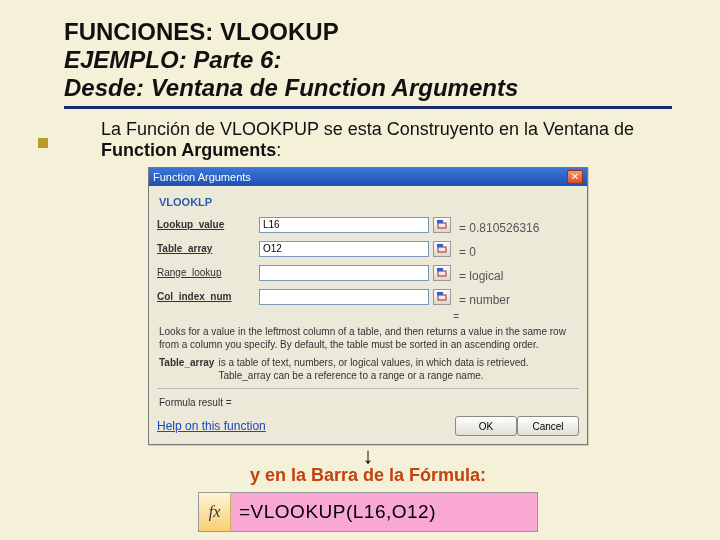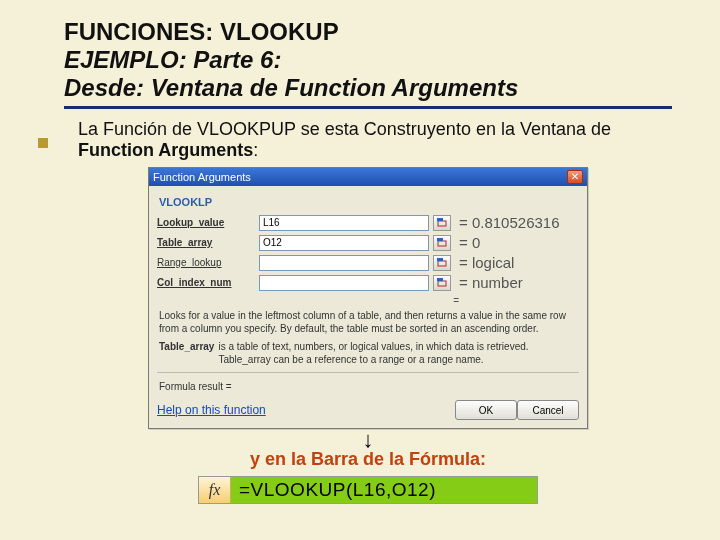--- a/index.html
+++ b/index.html
@@ -19,21 +19,21 @@
     padding-bottom: 4px;
     margin-bottom: 10px;
   }
   .title1 { font-size: 24px; font-weight: bold; color: #111; }
   .title2 { font-size: 24px; font-style: italic; font-weight: bold; color: #111; }
   .title3 { font-size: 24px; font-style: italic; font-weight: bold; color: #111; }
   .title3 .fa { font-family: Arial; font-style: italic; font-weight: 900; }
   .body-text {
     font-size: 18px;
     color: #111;
-    margin-left: 14px;
+    margin-left: 37px;
     margin-bottom: 6px;
   }
   .body-text .fa { font-weight: bold; }
 
   
   .dialog {
     width: 440px;
     margin: 4px auto 6px auto;
     background: #ece9d8;
     border: 1px solid #7a7a7a;
@@ -86,24 +86,25 @@
   }
   .refedit-btn {
     width: 18px; height: 16px;
     background: linear-gradient(to bottom,#fdfdfd,#d8d8d0);
     border: 1px solid #999;
     display: flex; align-items: center; justify-content: center;
     cursor: pointer;
   }
   .refedit-btn svg { width: 10px; height: 10px; }
   .arg-result {
-    font-size: 15px;
+    font-size: 12px;
     color: #555;
     margin-left: 4px;
     white-space: nowrap;
+    margin-top: 7px;
   }
   .divider { height: 1px; background: #bbb; margin: 6px 0; }
   .desc { font-size: 10px; color: #333; line-height: 1.25; margin: 4px 2px; }
   .desc2 { font-size: 10px; color: #333; line-height: 1.25; margin: 6px 2px 4px 2px; display:flex; }
   .desc2 .lbl { font-weight: bold; white-space: nowrap; margin-right: 4px;}
   .formula-result { font-size: 10px; margin: 8px 2px 4px 2px; }
   .dialog-footer {
     display: flex;
     align-items: center;
     justify-content: space-between;
@@ -132,24 +133,24 @@
     font-size: 18px;
     font-weight: bold;
     color: #c2410c;
     text-align: center;
     margin: 2px 0 6px 0;
   }
 
   
   .formula-bar {
     width: 340px;
-    height: 28px;
+    height: 40px;
     margin: 0 auto;
     border: 1px solid #999;
-    background: #84cc16;
+    background: #f9a8d4;
     display: flex;
     align-items: stretch;
   }
   .fx-btn {
     width: 32px;
     background: linear-gradient(to bottom,#fff3d6,#f8cf72);
     border-right: 1px solid #c8b060;
     display: flex;
     align-items: center;
     justify-content: center;

